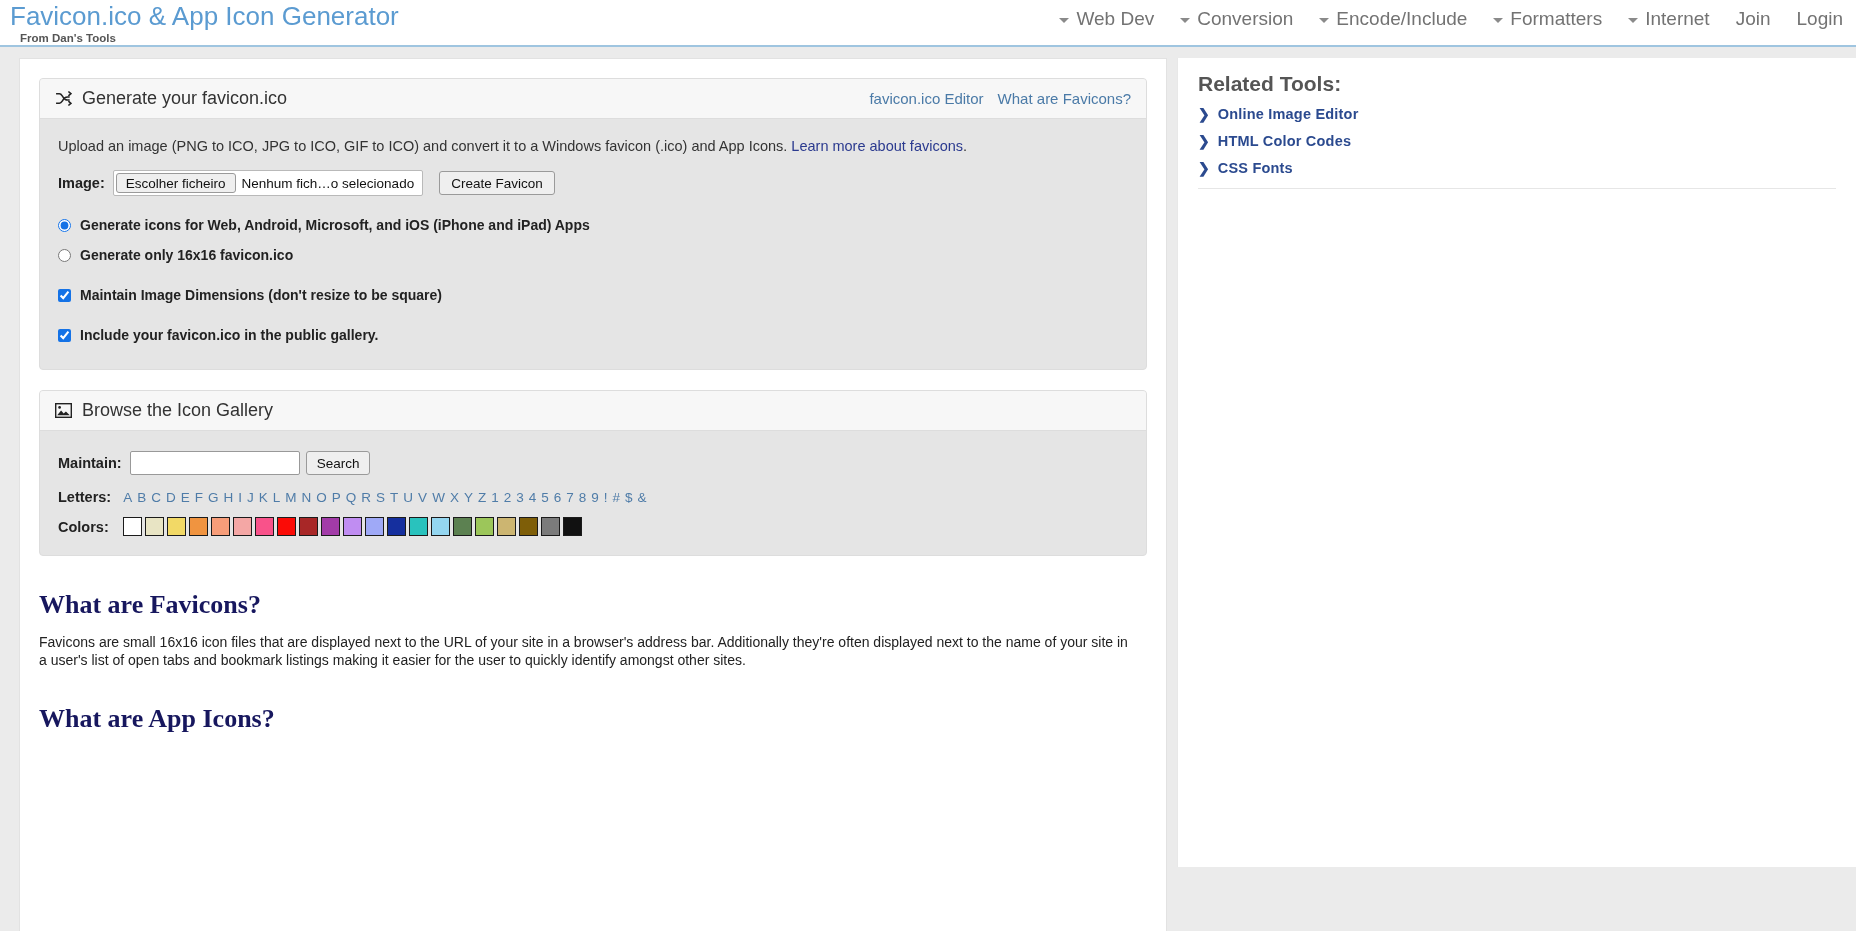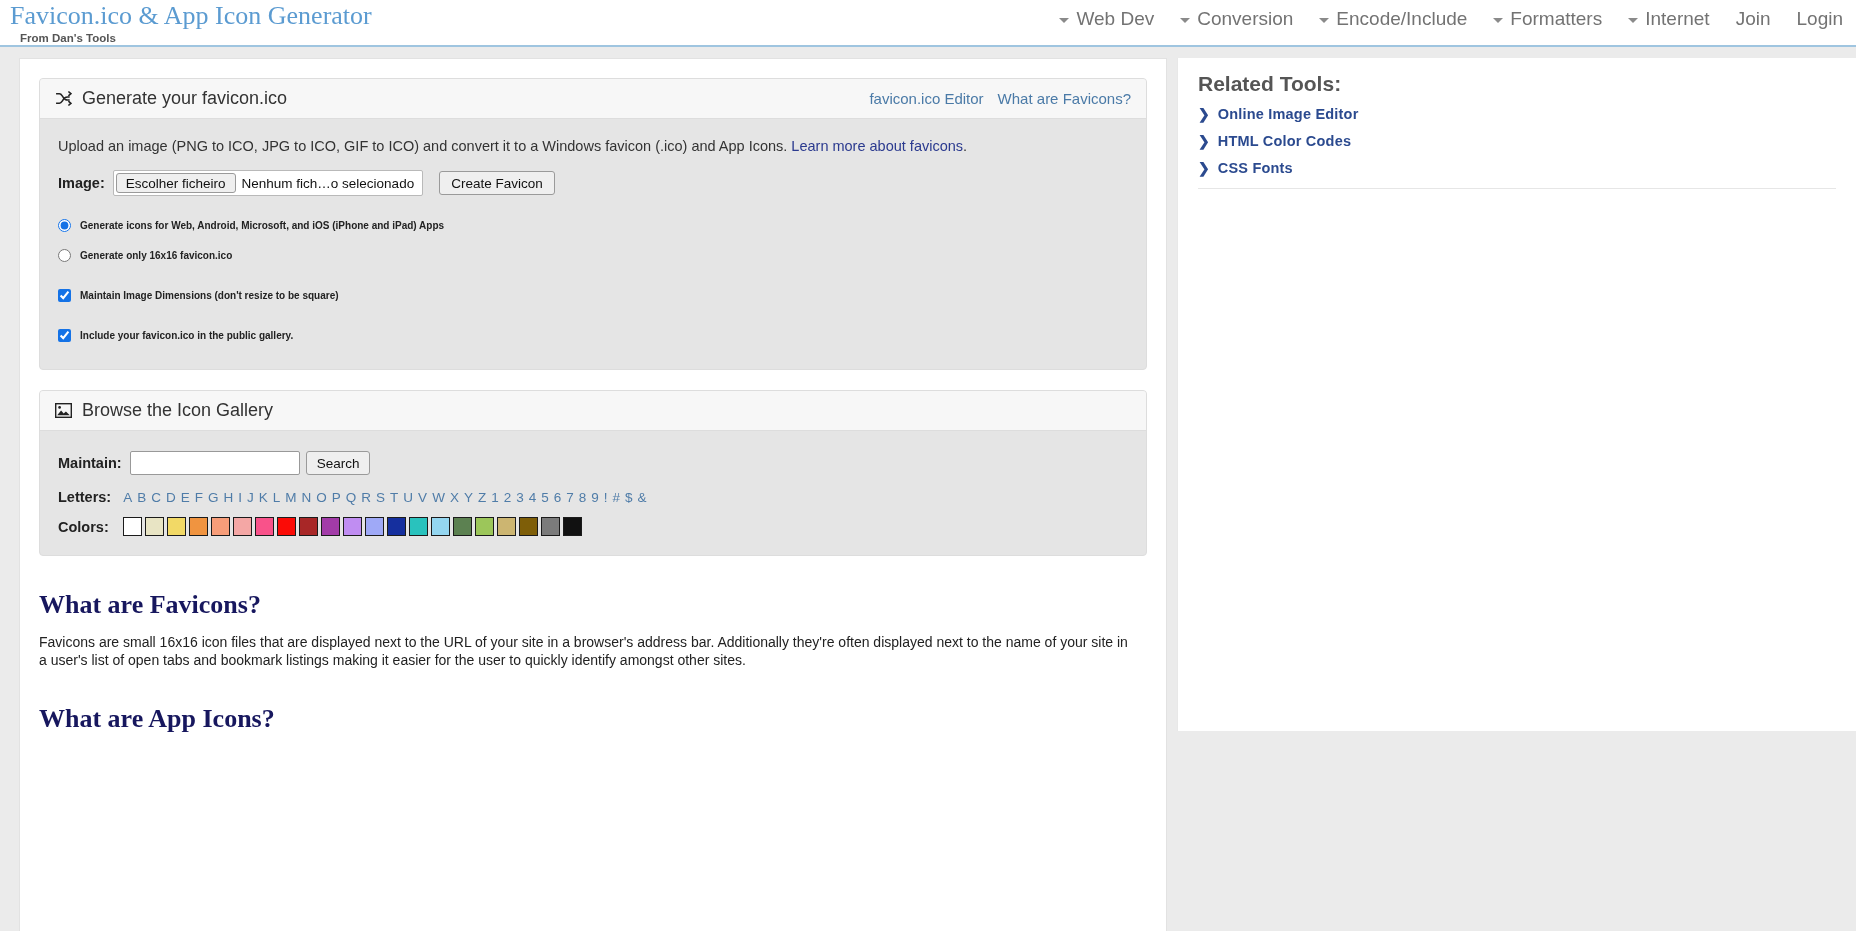--- a/index.html
+++ b/index.html
@@ -20,21 +20,20 @@
   }
   #brand {
     position: absolute; left: 10px; top: 1px;
   }
   #brand-title {
     font-size: 26px;
     color: #5b9bd1;
     font-weight: 400;
     line-height: 30px;
     white-space: nowrap;
-    font-family: Liberation Serif, serif;
   }
   #brand-sub {
     font-size: 11.5px;
     color: #555;
     font-weight: bold;
     margin-left: 10px;
     margin-top: 1px;
   }
   #navbar {
     position: absolute; right: 0; top: 6px;
@@ -71,21 +70,21 @@
     width: 1148px;
     min-height: 873px;
     background: #ffffff;
     border: 1px solid #e2e2e2;
     border-bottom: none;
   }
   #sidebar-col {
     position: absolute;
     left: 1177px; top: 11px;
     width: 679px;
-    height: 673px;
+    height: 809px;
     background: #ffffff;
     border-left: 1px solid #e8e8e8;
   }
 
   
   .panel {
     margin: 0 19px;
     border: 1px solid #dddddd;
     border-radius: 4px;
     background: #e5e5e5;
@@ -180,21 +179,21 @@
     font-family: "Liberation Sans", sans-serif;
   }
 
   .opt-row {
     display: flex; align-items: center;
     margin: 0 0 8px 3px;
     height: 22px;
   }
   .opt-row.spaced { margin-top: 18px; }
   .opt-label {
-    font-size: 10px; font-weight: bold; color: #222;
+    font-size: 14px; font-weight: bold; color: #222;
     margin-left: 9px;
   }
   input[type=radio], input[type=checkbox] {
     margin: 0; width: 13px; height: 13px;
     accent-color: #1472e6;
     cursor: pointer;
   }
 
   
   .kw-row { display: flex; align-items: center; margin: 5px 0 14px 3px; }

